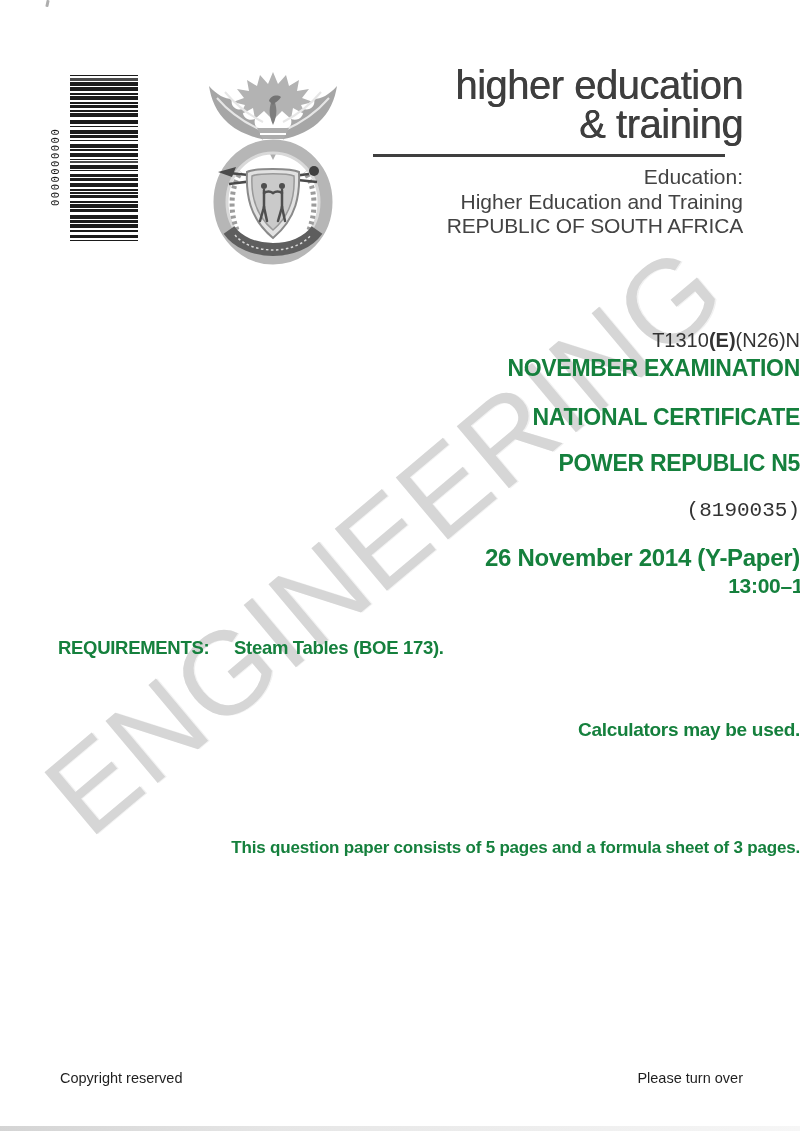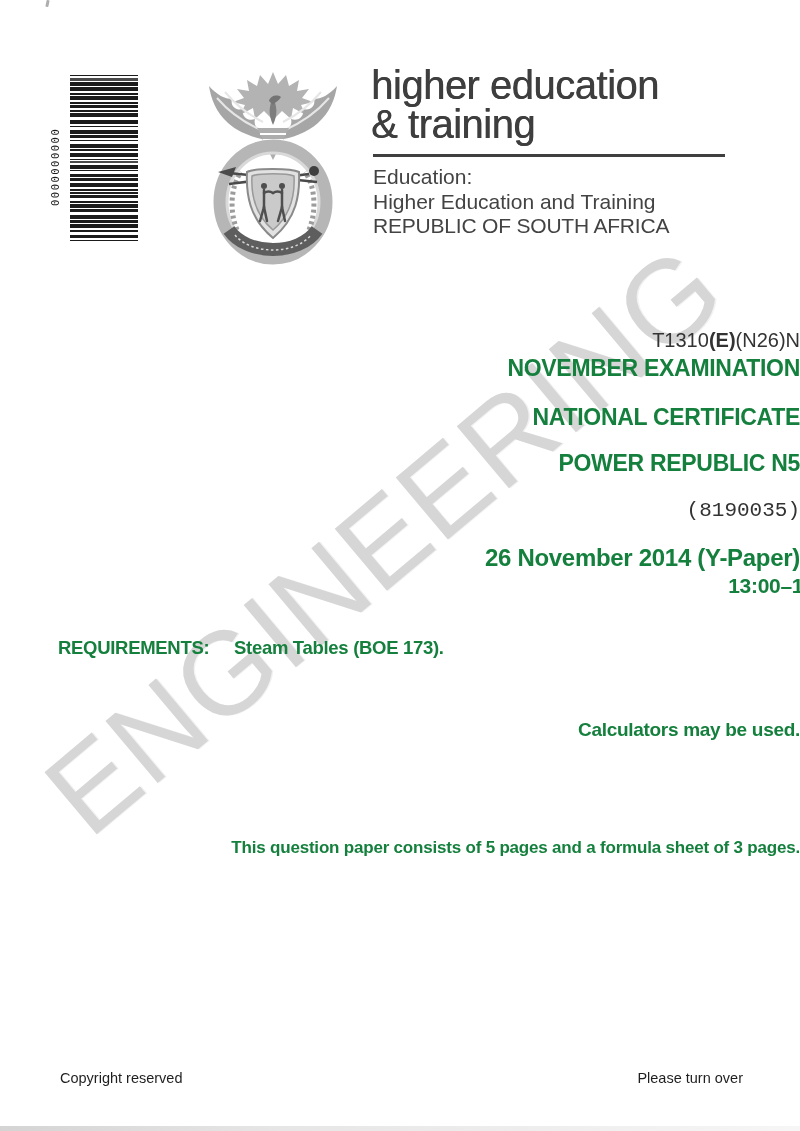--- a/index.html
+++ b/index.html
@@ -40,21 +40,21 @@
   .barcode-number{
     left:49px;top:122px;height:84px;
     writing-mode:vertical-rl;transform:rotate(180deg);
     font-family:"DejaVu Sans Mono","Liberation Mono",monospace;
     font-size:10.5px;letter-spacing:1.5px;color:#1c1c1c;
   }
   .barcode-svg{left:70px;top:75px;}
   
   .coa-svg{left:203px;top:70px;}
   
-  .logo-block{left:371px;top:66px;width:372px;}
+  .logo-block{left:371px;top:66px;width:372px;text-align:right;}
   .logo-title{
     font-size:40px;line-height:39px;letter-spacing:-0.5px;
     color:#3e3e3e;font-weight:400;
     text-shadow:0.5px 0 0 #3e3e3e;
   }
   .logo-rule{width:352px;height:3px;background:#3f3f3f;margin:10px 0 8px 2px;}
   .logo-dept{font-size:21px;line-height:24.5px;color:#434343;padding-left:2px;}
   .logo-country{font-weight:400;letter-spacing:-0.2px;}
   
   .paper-code{top:329px;font-size:20px;color:#333;}

